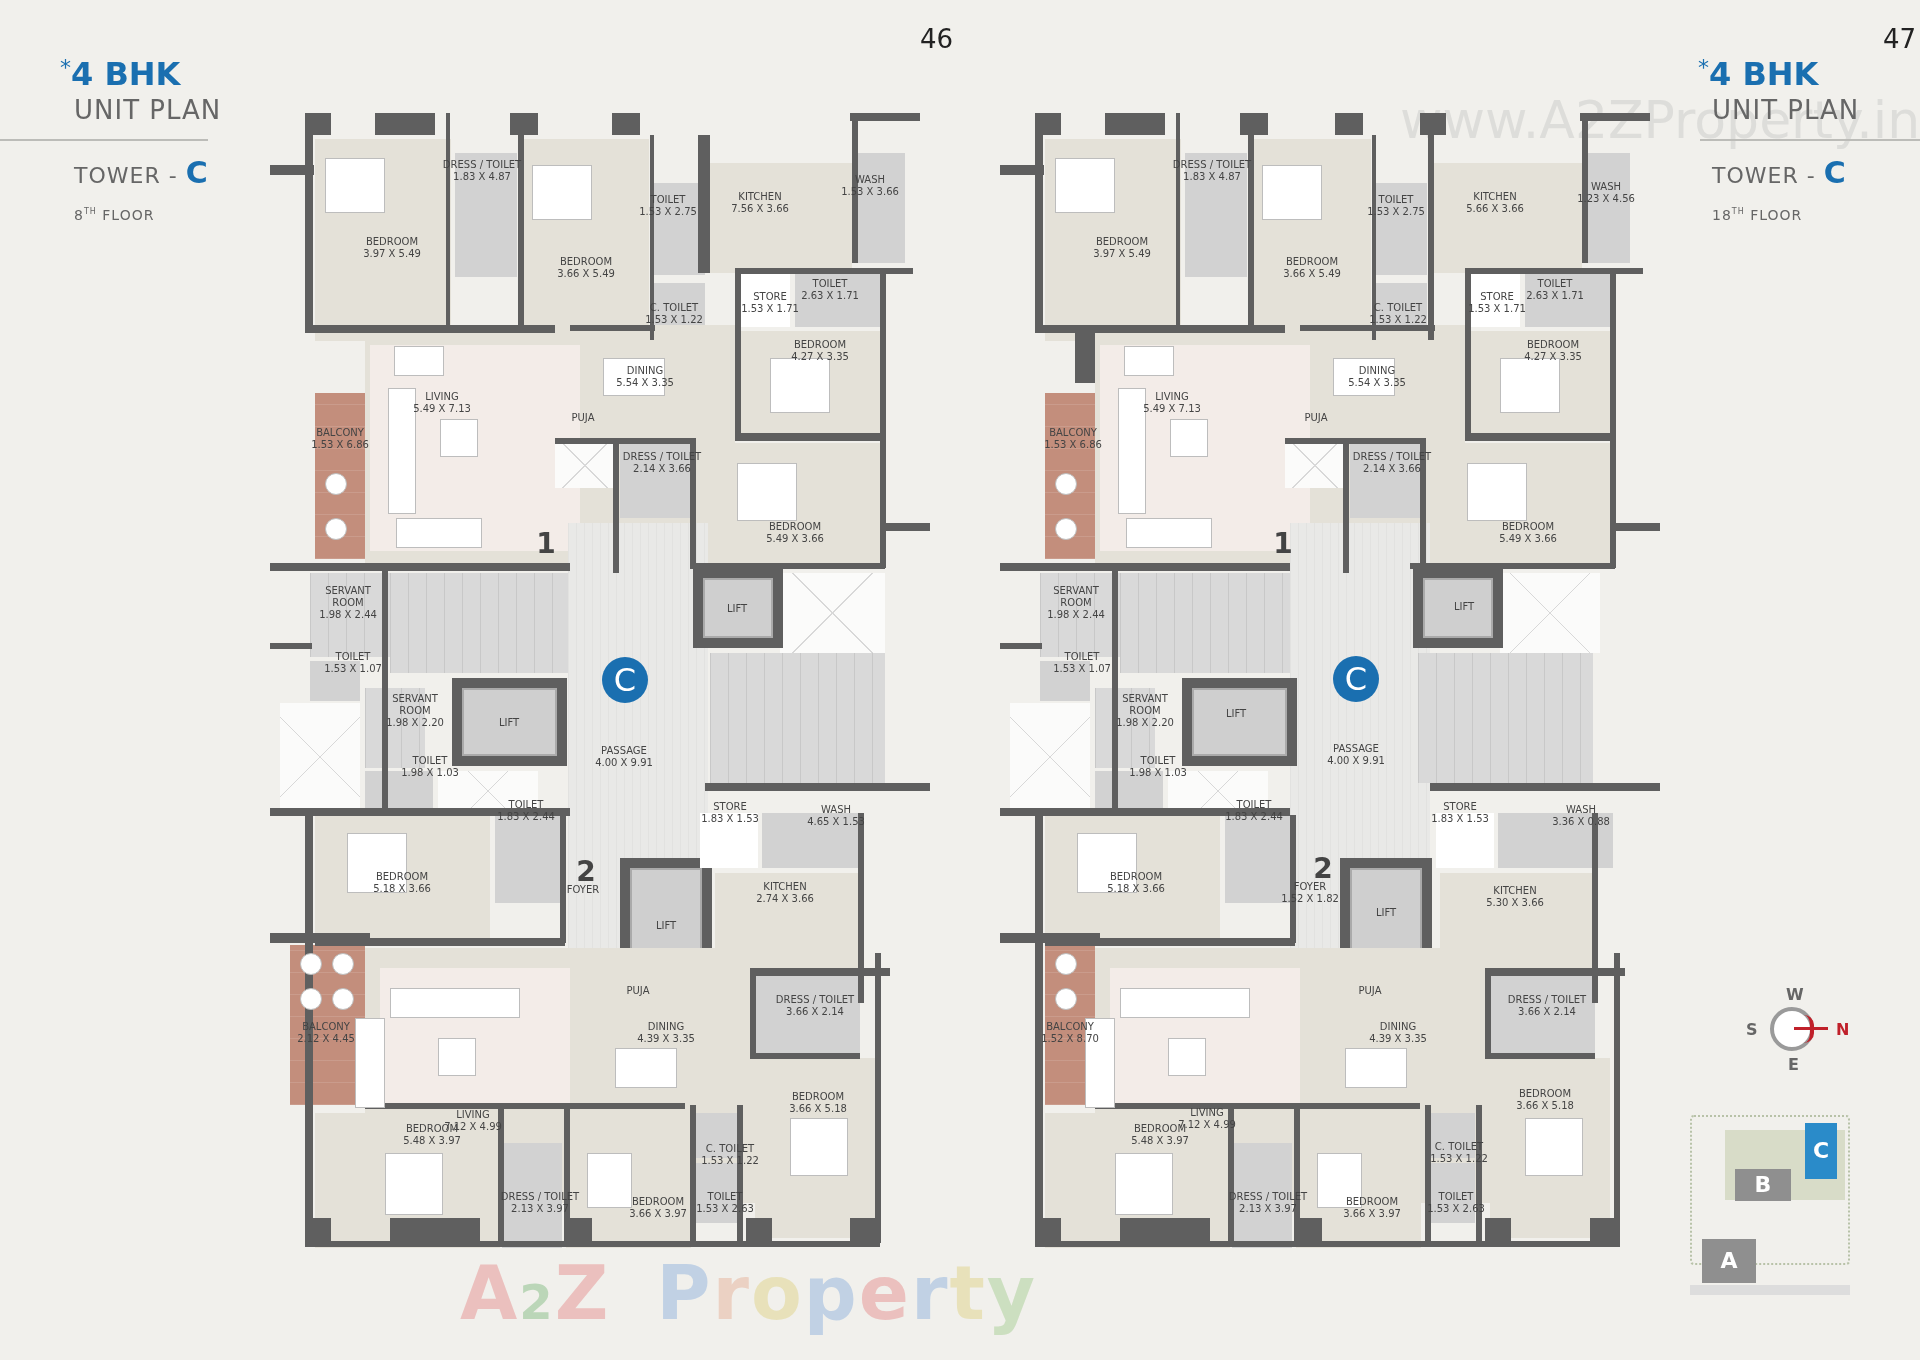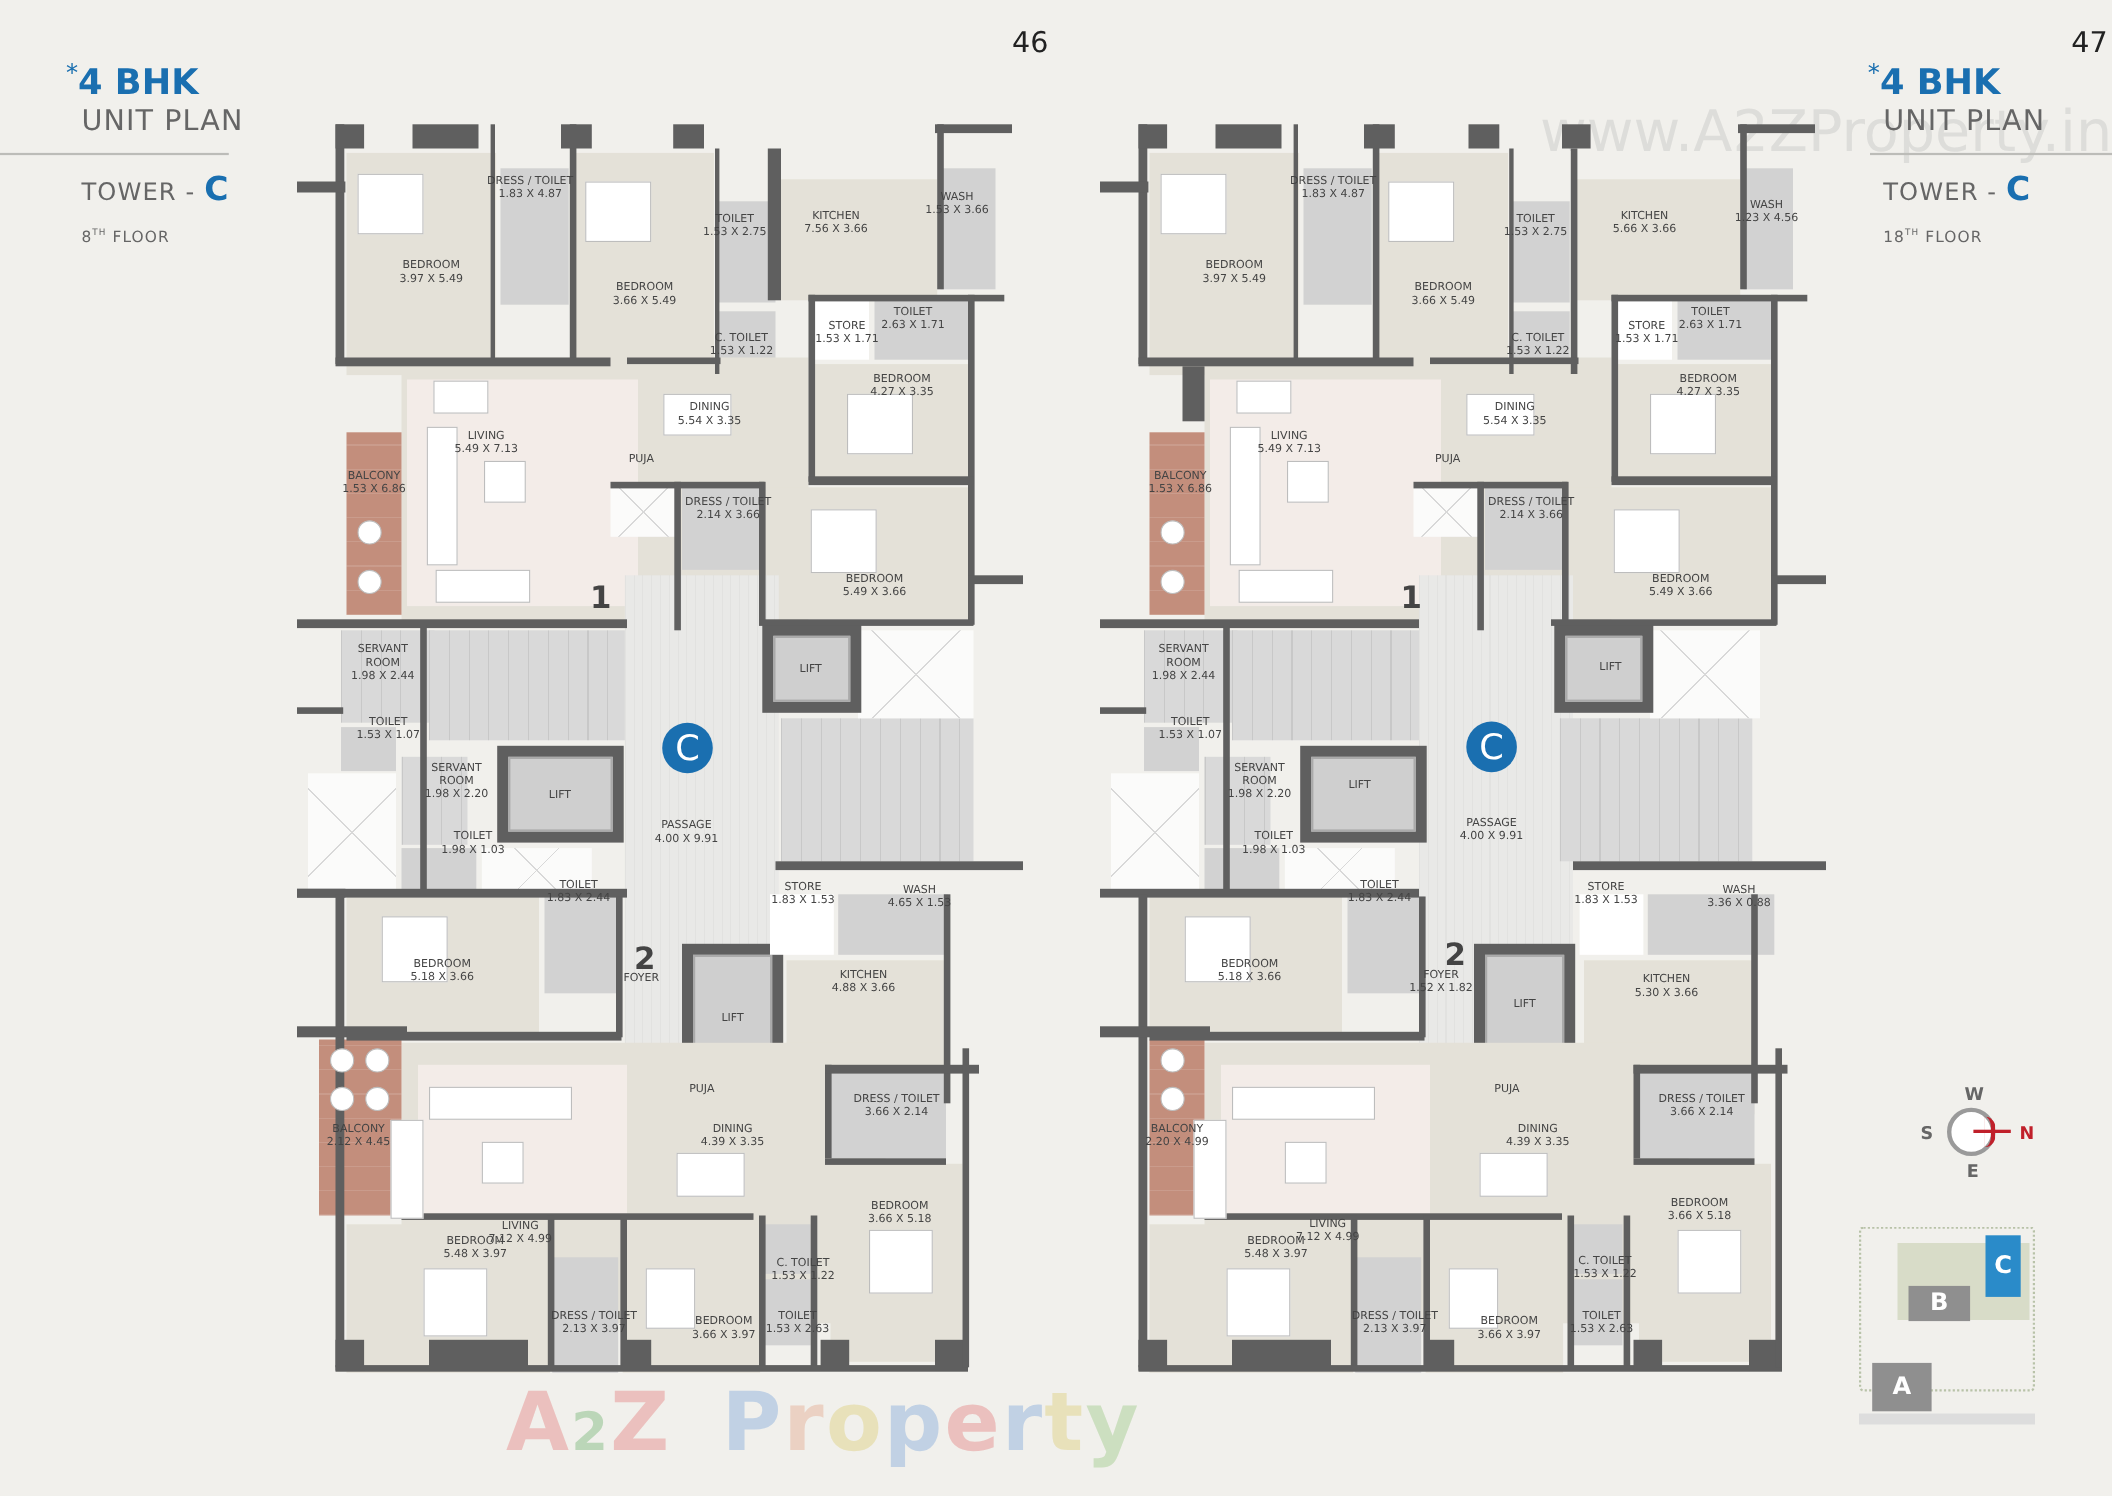--- a/index.html
+++ b/index.html
@@ -315,21 +315,21 @@
     </div>
   <div class="label" style="left:256px;top:698px;">
       <span>TOILET</span>
       <span>1.83 X 2.44</span>
     </div>
   <div class="label" style="left:313px;top:777px;">
       <span>FOYER</span>
     </div>
   <div class="label" style="left:515px;top:780px;">
       <span>KITCHEN</span>
-      <span>4.88 X 3.66</span>
+      <span>2.74 X 3.66</span>
     </div>
   <div class="label" style="left:56px;top:920px;">
       <span>BALCONY</span>
       <span>2.12 X 4.45</span>
     </div>
   <div class="label" style="left:203px;top:1008px;">
       <span>LIVING</span>
       <span>7.12 X 4.99</span>
     </div>
   <div class="label" style="left:368px;top:878px;">
@@ -613,21 +613,21 @@
   <div class="label" style="left:310px;top:780px;">
       <span>FOYER</span>
       <span>1.52 X 1.82</span>
     </div>
   <div class="label" style="left:515px;top:784px;">
       <span>KITCHEN</span>
       <span>5.30 X 3.66</span>
     </div>
   <div class="label" style="left:70px;top:920px;">
       <span>BALCONY</span>
-      <span>2.20 X 4.99</span>
+      <span>1.52 X 8.70</span>
     </div>
   <div class="label" style="left:207px;top:1006px;">
       <span>LIVING</span>
       <span>7.12 X 4.99</span>
     </div>
   <div class="label" style="left:370px;top:878px;">
       <span>PUJA</span>
     </div>
   <div class="label" style="left:398px;top:920px;">
       <span>DINING</span>

